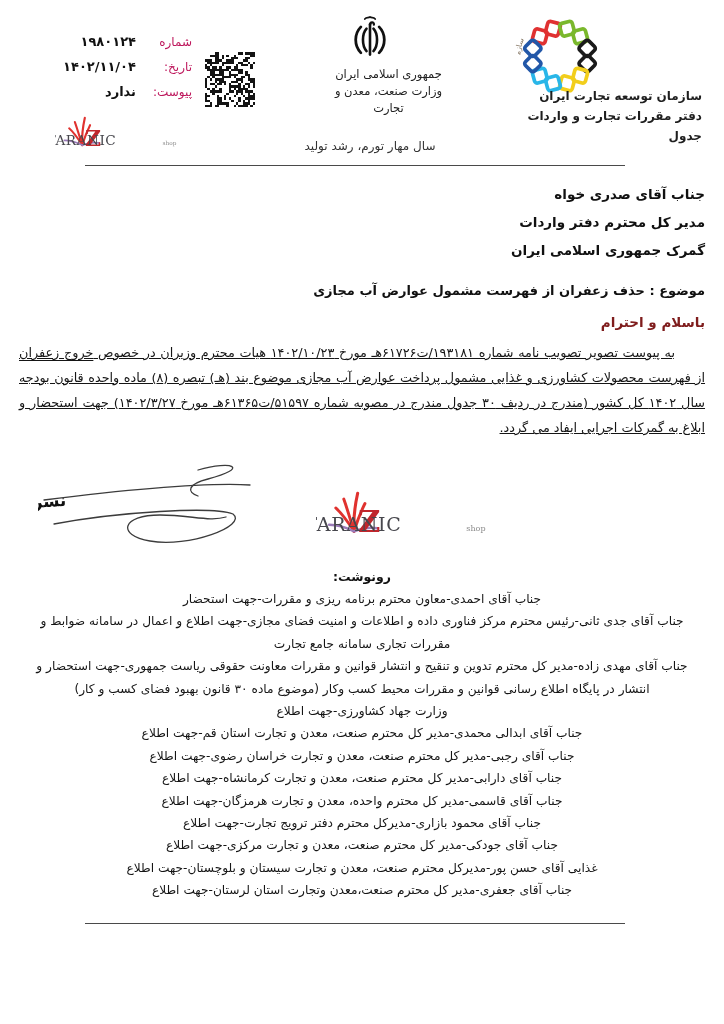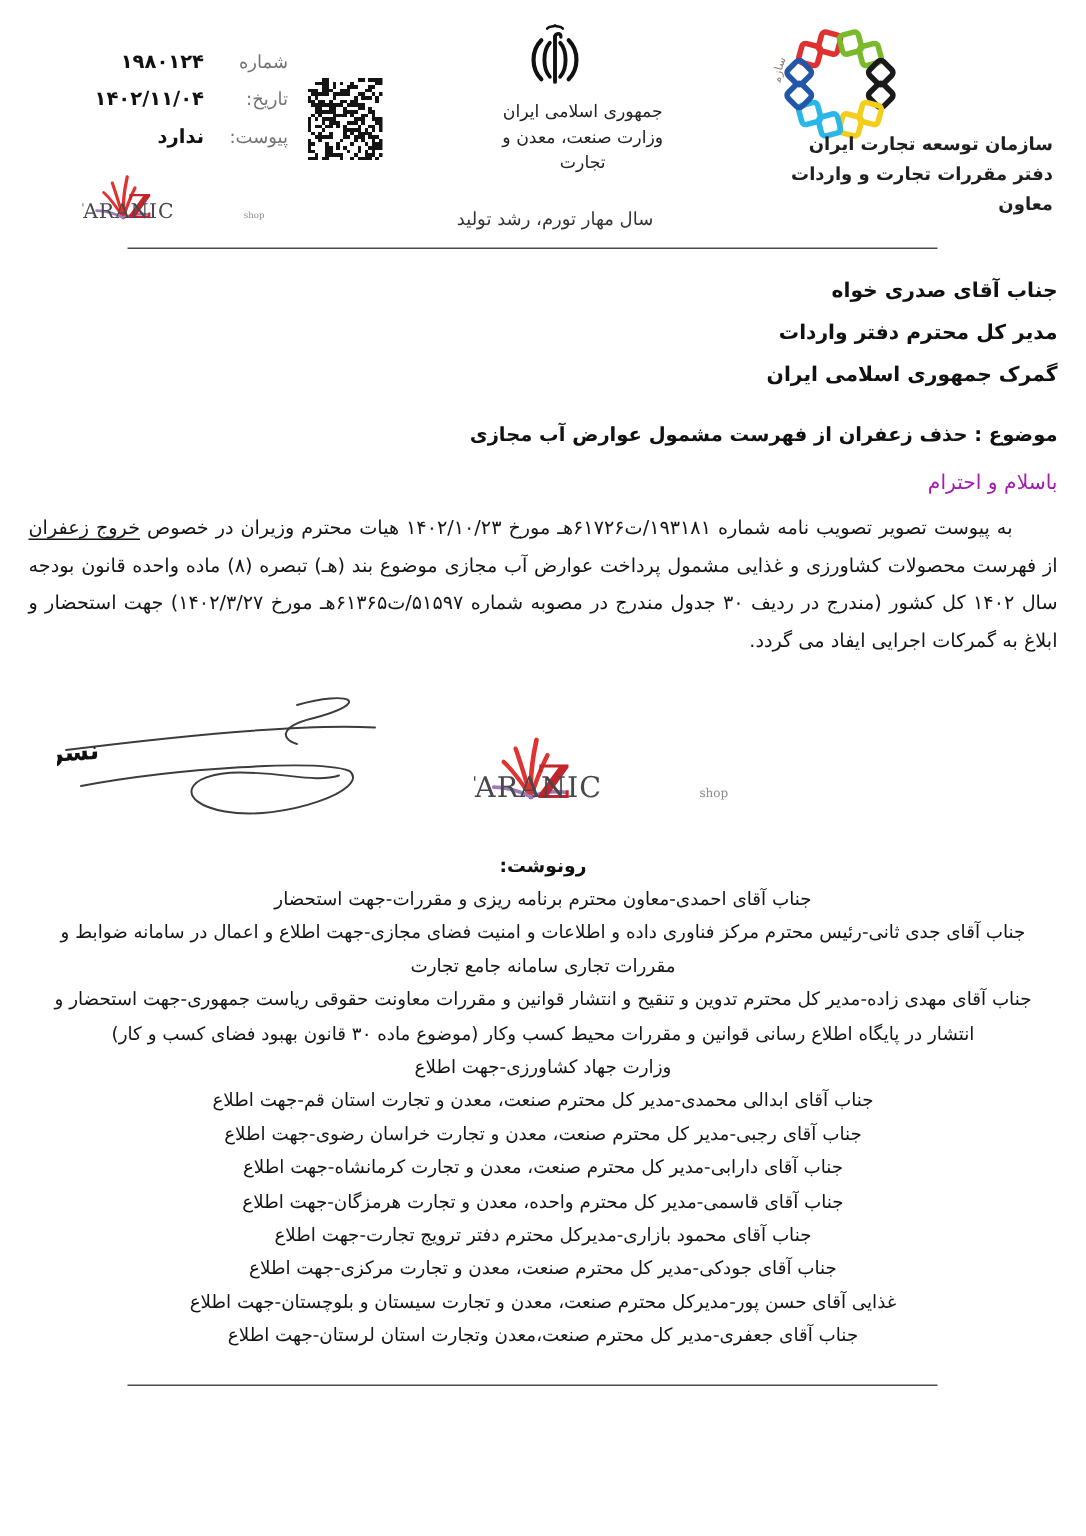--- a/index.html
+++ b/index.html
@@ -3,21 +3,21 @@
 <meta charset="utf-8">
 <style>
   * { margin:0; padding:0; box-sizing:border-box; }
   html,body { background:#fff; }
   body { font-family:"DejaVu Sans", sans-serif; color:#1a1a1a; }
   .page { position:relative; width:724px; height:1024px; margin:0 auto; background:#fff; overflow:hidden; direction:rtl; }
 
   
   .meta { position:absolute; top:34px; left:52px; width:140px; display:flex; flex-direction:column; gap:10px; direction:rtl; }
   .meta-row { display:flex; justify-content:flex-start; align-items:baseline; gap:10px; }
-  .meta-label { font-size:12px; color:#737373; min-width:46px; }
+  .meta-label { font-size:12px; color:#be185d; min-width:46px; }
   .meta-value { font-size:13px; font-weight:bold; color:#111; letter-spacing:.5px; }
 
   
   .qr { position:absolute; top:52px; left:205px; width:50px; height:55px; }
 
   
   .brand-sm { position:absolute; top:110px; left:55px; width:136px; height:44px; }
   .brand-lg { position:absolute; top:482px; left:316px; width:190px; height:62px; }
   .brand-svg { width:100%; height:100%; }
 
@@ -34,22 +34,22 @@
 
   
   .rule { position:absolute; height:1px; background:#4a4a4a; }
   .rule-top { top:165px; left:85px; width:540px; }
   .rule-bottom { top:923px; left:85px; width:540px; }
 
   
   .letter { position:absolute; top:180px; right:19px; left:19px; direction:rtl; }
   .recipient div { font-size:13.5px; font-weight:bold; line-height:28px; color:#111; }
   .subject { margin-top:19px; font-size:13px; font-weight:bold; color:#111; }
-  .salutation { margin-top:16px; font-size:13.5px; font-weight:normal; color:#a21caf; }
-  .body-par { margin-top:10px; font-size:12.8px; line-height:25px; text-align:justify; text-indent:30px; color:#151515; }
+  .salutation { margin-top:16px; font-size:13.5px; font-weight:bold; color:#7f1d1d; }
+  .body-par { margin-top:10px; font-size:12.8px; line-height:25px; text-align:justify; text-indent:30px; color:#151515;text-decoration:underline; }
   .body-par .u { text-decoration:underline; text-underline-offset:3px; }
 
   
   .sig { position:absolute; top:452px; left:38px; width:235px; height:108px; }
   .sig svg { width:100%; height:100%; }
 
   
   .copies { position:absolute; top:566px; right:19px; left:19px; text-align:center; direction:rtl; }
   .copies-heading { font-size:12.5px; font-weight:bold; color:#111; line-height:22px; }
   .copies .cc { font-size:12.2px; color:#151515; line-height:22.4px; }
@@ -381,21 +381,21 @@
       </g>
       <g transform="translate(22.5 46) rotate(-90)" stroke="#2257a8">
         <rect x="-13" y="-6" width="12" height="12" rx="2.5" transform="rotate(45 -7 0)"></rect>
         <rect x="1" y="-6" width="12" height="12" rx="2.5" transform="rotate(45 7 0)"></rect>
       </g>
     </g>
   </svg>
   <div class="tpo-text">
     <div>سازمان توسعه تجارت ایران</div>
     <div>دفتر مقررات تجارت و واردات</div>
-    <div>معاون</div>
+    <div>جدول</div>
   </div>
 
   <div class="rule rule-top"></div>
 
   <div class="letter">
     <div class="recipient">
       <div>جناب آقای صدری خواه</div>
       <div>مدیر کل محترم دفتر واردات</div>
       <div>گمرک جمهوری اسلامی ایران</div>
     </div>

